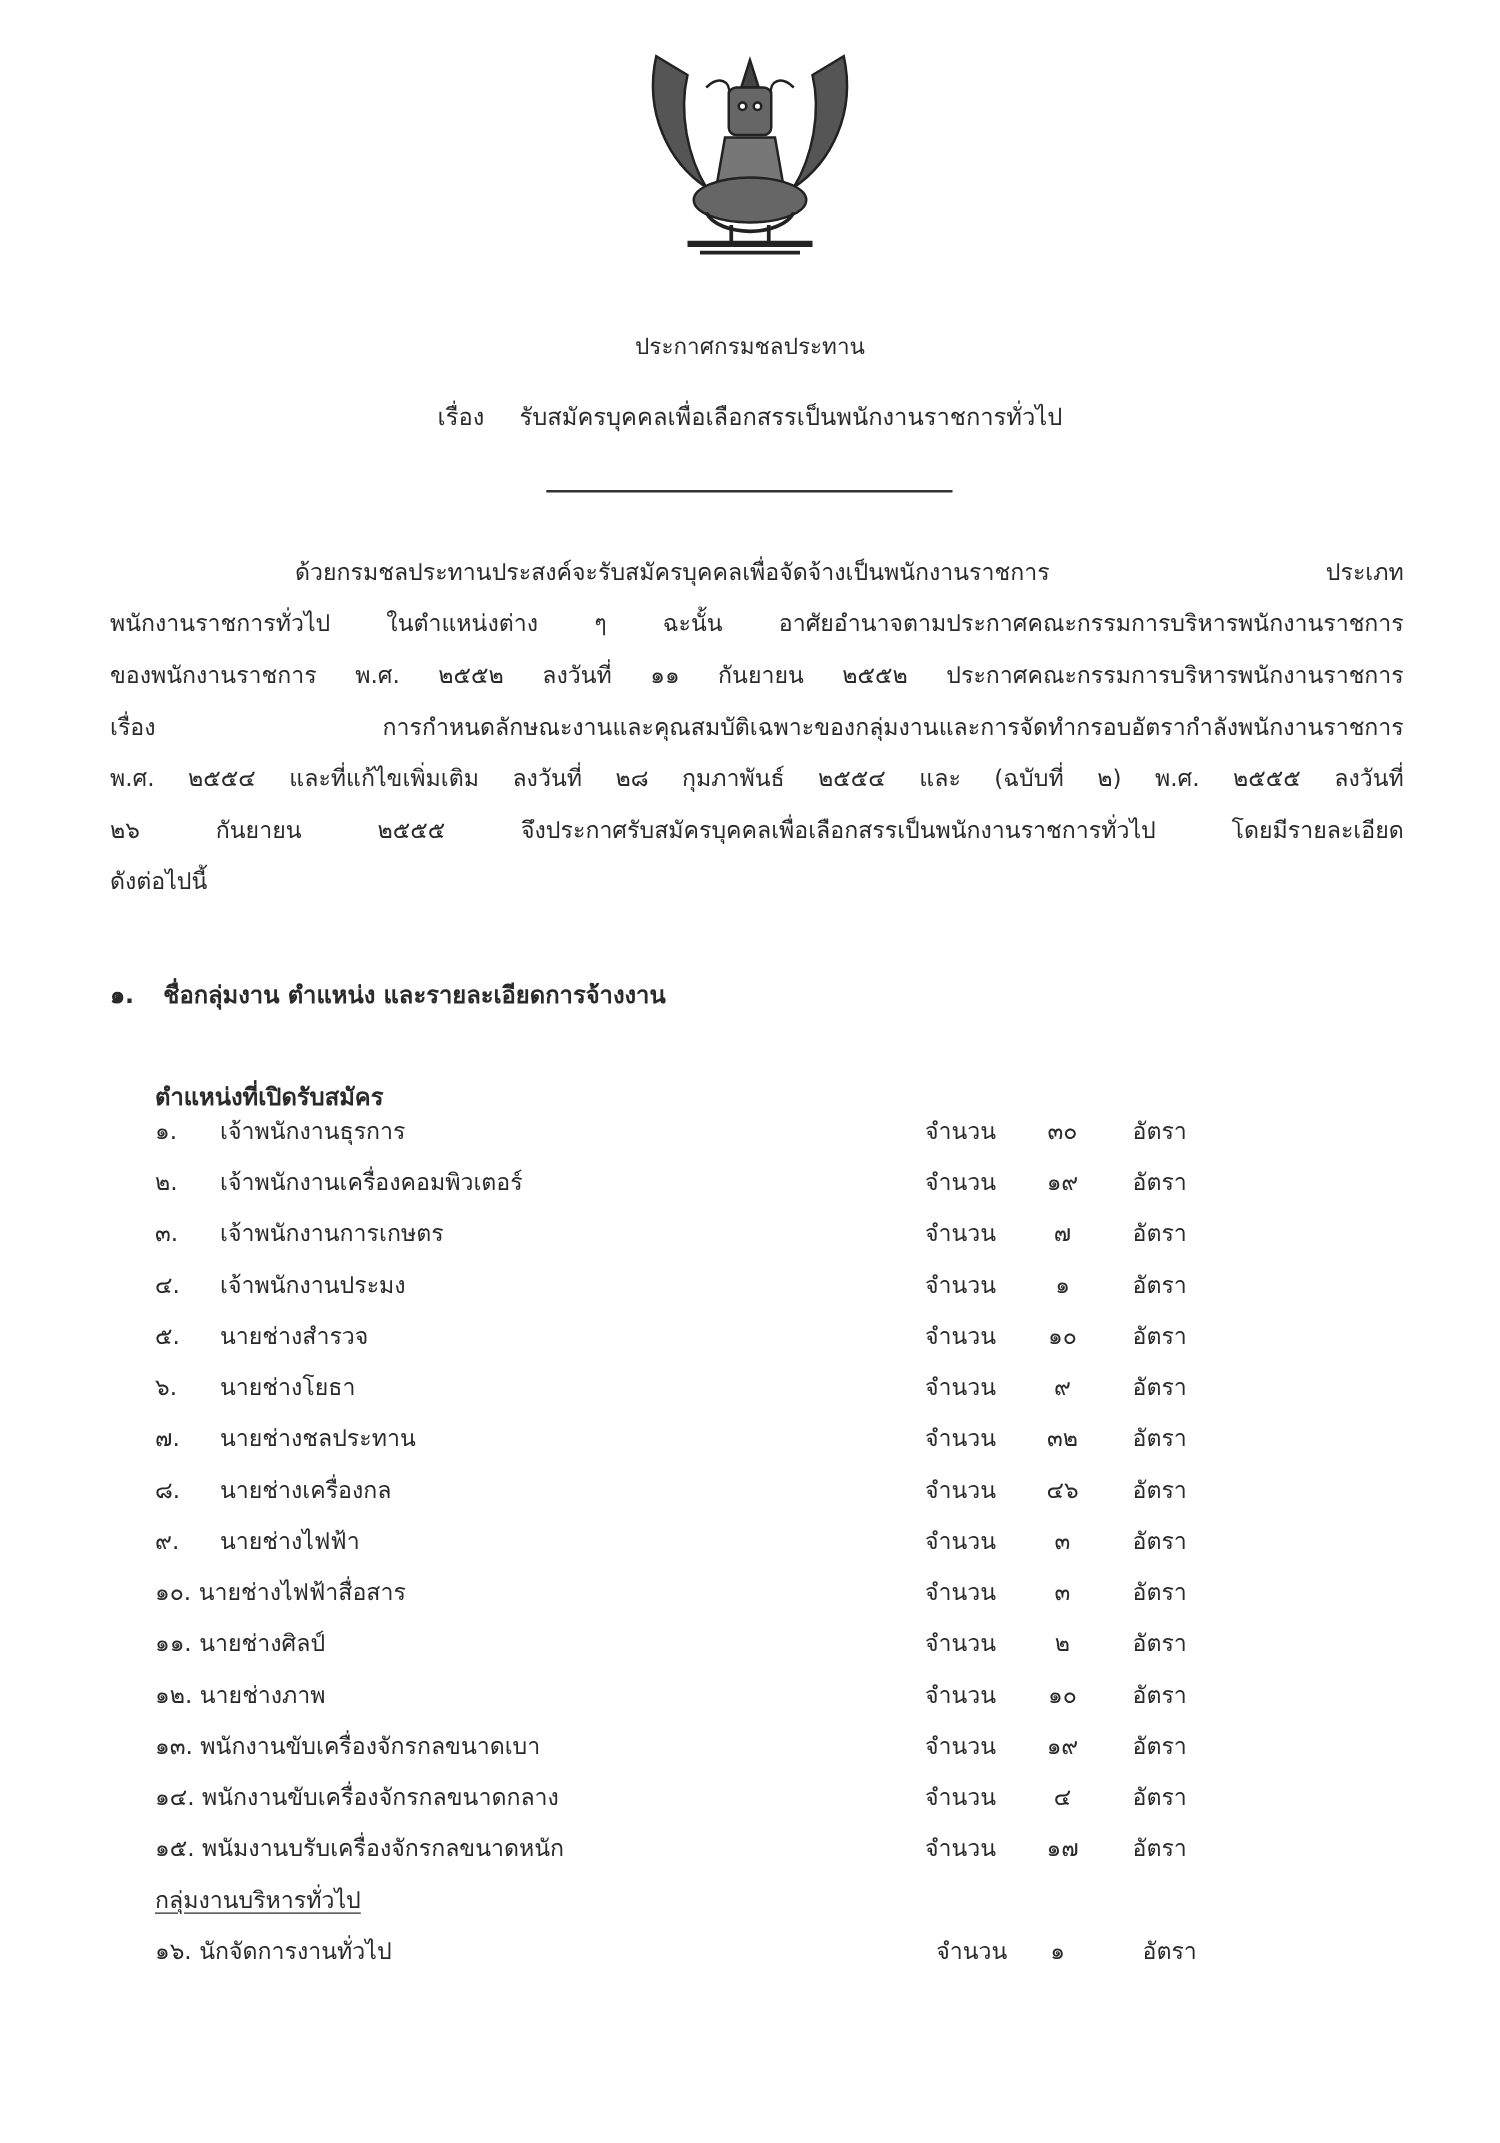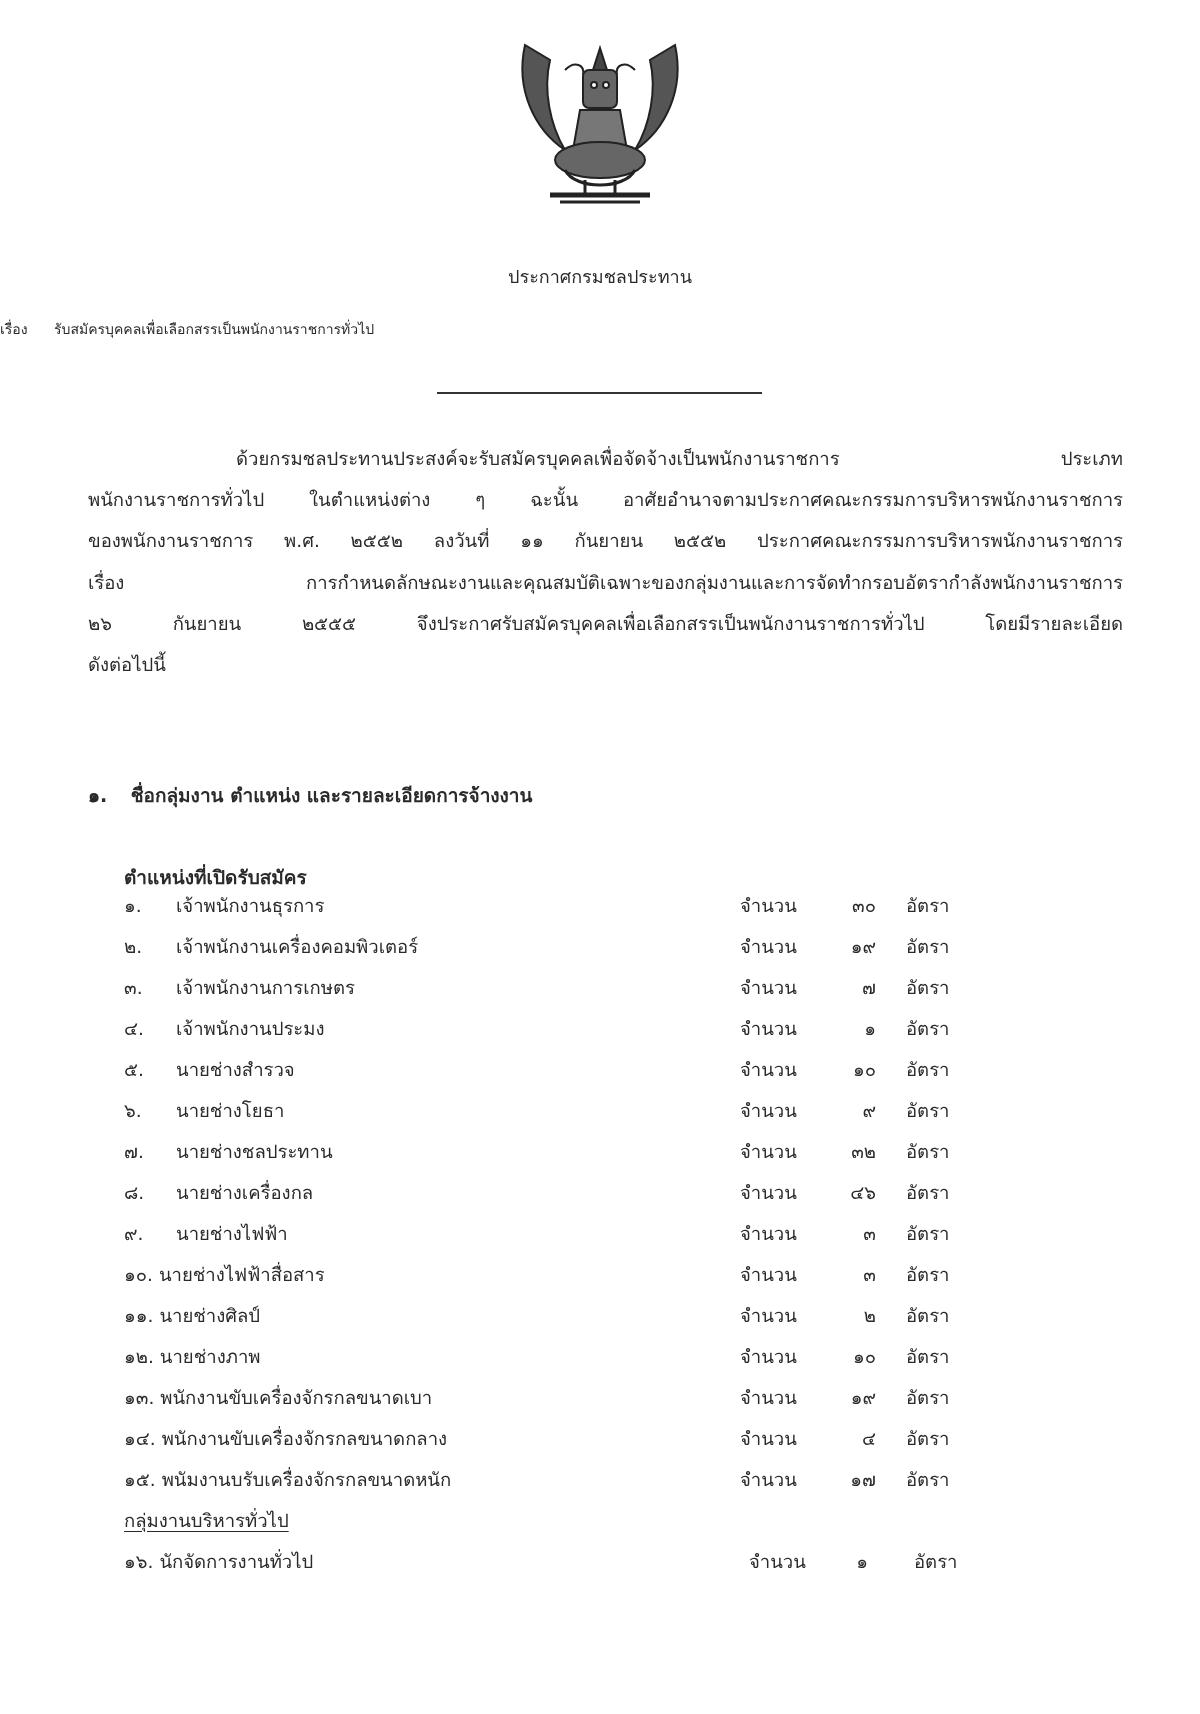--- a/index.html
+++ b/index.html
@@ -3,37 +3,37 @@
 <meta charset="utf-8">
 <style>
   html, body { margin: 0; padding: 0; background: #ffffff; }
   body {
     width: 1200px; height: 1714px; position: relative; overflow: hidden;
     font-family: "DejaVu Sans", "Liberation Sans", sans-serif;
     color: #2a2a2a;
   }
   .emblem { position: absolute; left: 505px; top: 30px; width: 190px; height: 185px; }
   .title { position: absolute; top: 262px; left: 0; width: 1200px; text-align: center; font-size: 18px; }
-  .subject { position: absolute; top: 318px; left: 0; width: 1200px; text-align: left; font-size: 14px; }
+  .subject { position: absolute; top: 318px; left: 0; width: 1200px; text-align: center; font-size: 19px; }
   .subject .label { margin-right: 22px; }
   .rule { position: absolute; top: 392px; left: 437px; width: 325px; height: 0; border-top: 2px solid #333; }
   .para { position: absolute; left: 88px; top: 438px; width: 1035px; font-size: 18.5px; line-height: 41.2px; }
   .para .line { white-space: nowrap; display: block; text-align: justify; text-align-last: justify; }
   .para .line.first { padding-left: 148px; }
   .para .line.last { text-align-last: left; }
   .h1 { position: absolute; left: 88px; top: 780px; font-size: 19px; font-weight: bold; }
   .h1 .num { display: inline-block; width: 36px; }
   .h2 { position: absolute; left: 124px; top: 830px; font-size: 19px; font-weight: bold; margin-top: 32px; }
   .list { position: absolute; left: 124px; top: 885px; width: 900px; }
   .row { height: 41px; line-height: 41px; font-size: 18.5px; position: relative; white-space: nowrap; }
   .row .grp { text-decoration: underline; text-underline-offset: 4px; }
   .row .no { display: inline-block; width: 52px; }
   .row .no.wide { width: auto; margin-right: 6px; }
   .row .qty-label { position: absolute; left: 616px; }
-  .row .qty { position: absolute; left: 700px; width: 52px; text-align: right; }
+  .row .qty { position: absolute; left: 700px; width: 52px; text-align: center; }
   .row .unit { position: absolute; left: 782px; }
   .row.last .qty-label { left: 625px; }
   .row.last .qty { left: 700px; width: 44px; }
   .row.last .unit { left: 790px; }
 </style>
 </head>
 <body>
 
 <div class="emblem">
   <svg width="190" height="185" viewBox="0 0 190 185">
@@ -63,20 +63,21 @@
   <span>รับสมัครบุคคลเพื่อเลือกสรรเป็นพนักงานราชการทั่วไป</span>
 </div>
 
 <div class="rule"></div>
 
 <div class="para">
   <span class="line first">ด้วยกรมชลประทานประสงค์จะรับสมัครบุคคลเพื่อจัดจ้างเป็นพนักงานราชการ ประเภท</span>
   <span class="line">พนักงานราชการทั่วไป ในตำแหน่งต่าง ๆ ฉะนั้น อาศัยอำนาจตามประกาศคณะกรรมการบริหารพนักงานราชการ</span>
   <span class="line">ของพนักงานราชการ พ.ศ. ๒๕๕๒ ลงวันที่ ๑๑ กันยายน ๒๕๕๒ ประกาศคณะกรรมการบริหารพนักงานราชการ</span>
   <span class="line">เรื่อง การกำหนดลักษณะงานและคุณสมบัติเฉพาะของกลุ่มงานและการจัดทำกรอบอัตรากำลังพนักงานราชการ</span>
+  <span class="line">พ.ศ. ๒๕๕๔ และที่แก้ไขเพิ่มเติม ลงวันที่ ๒๘ กุมภาพันธ์ ๒๕๕๔ และ (ฉบับที่ ๒) พ.ศ. ๒๕๕๕ ลงวันที่</span>
   <span class="line">๒๖ กันยายน ๒๕๕๕ จึงประกาศรับสมัครบุคคลเพื่อเลือกสรรเป็นพนักงานราชการทั่วไป โดยมีรายละเอียด</span>
   <span class="line last">ดังต่อไปนี้</span>
 </div>
 
 <div class="h1">
   <span class="num">๑.</span>
   <span>ชื่อกลุ่มงาน ตำแหน่ง และรายละเอียดการจ้างงาน</span>
 </div>
 
 <div class="h2">ตำแหน่งที่เปิดรับสมัคร</div>

